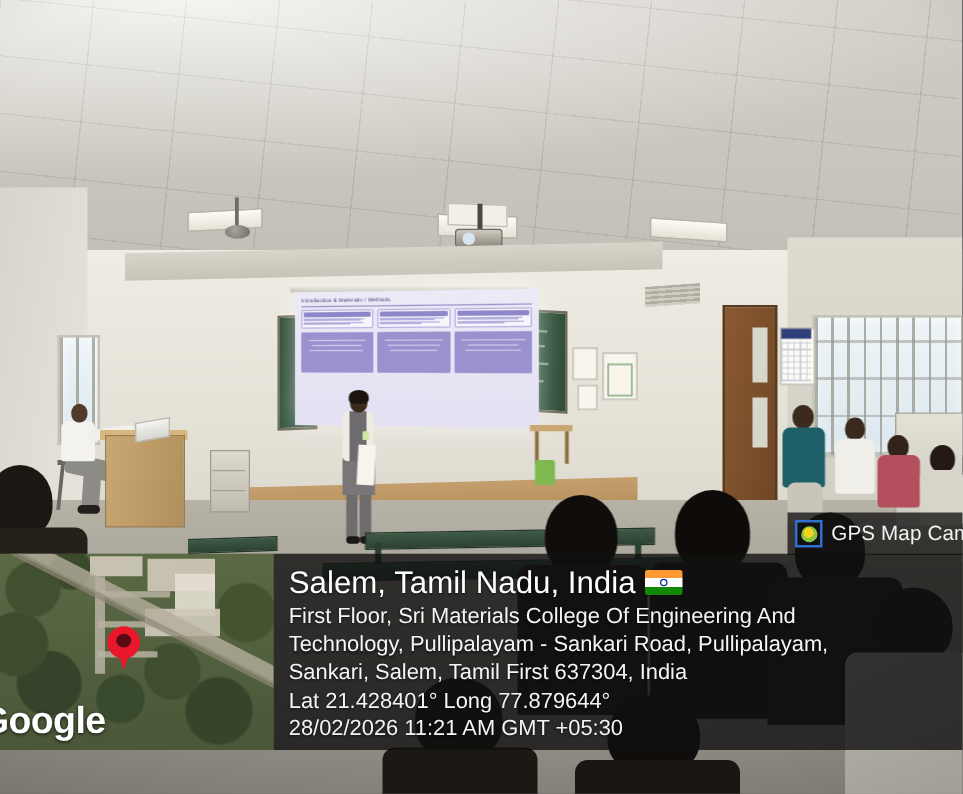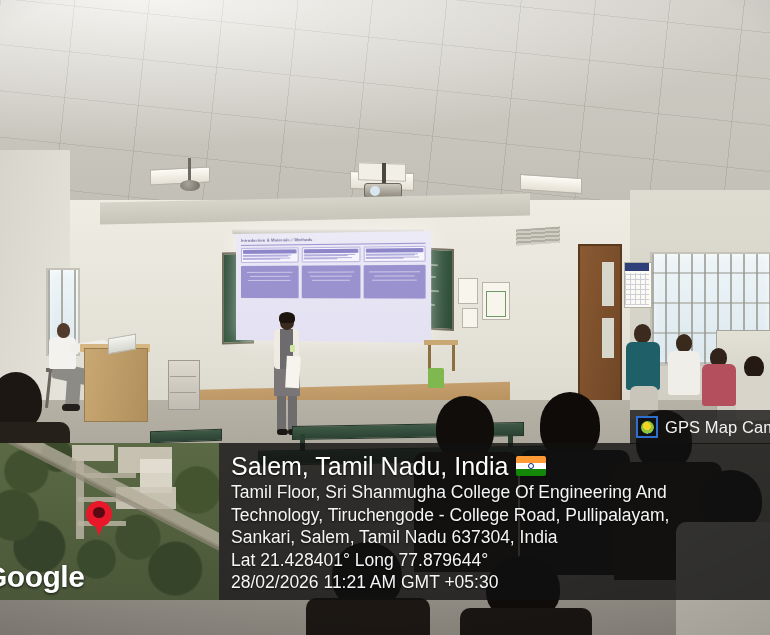--- a/index.html
+++ b/index.html
@@ -404,20 +404,20 @@
     <div class="gwatermark">Google</div>
   </div>
 
   <div class="info-panel">
     <div class="info-title">
       <span>Salem, Tamil Nadu, India</span>
       <span class="flag">
         <span class="flag-chakra"></span>
       </span>
     </div>
-    <div class="info-line">Tamil Floor, Sri Shanmugha College Of Engineering And</div>
-    <div class="info-line">Technology, Tiruchengode - College Road, Pullipalayam,</div>
-    <div class="info-line">Sankari, Salem, Tamil Nadu 637304, India</div>
+    <div class="info-line">First Floor, Sri Materials College Of Engineering And</div>
+    <div class="info-line">Technology, Pullipalayam - Sankari Road, Pullipalayam,</div>
+    <div class="info-line">Sankari, Salem, Tamil First 637304, India</div>
     <div class="info-line">Lat 21.428401° Long 77.879644°</div>
     <div class="info-line">28/02/2026 11:21 AM GMT +05:30</div>
   </div>
 
 </div>
 
 </body></html>

